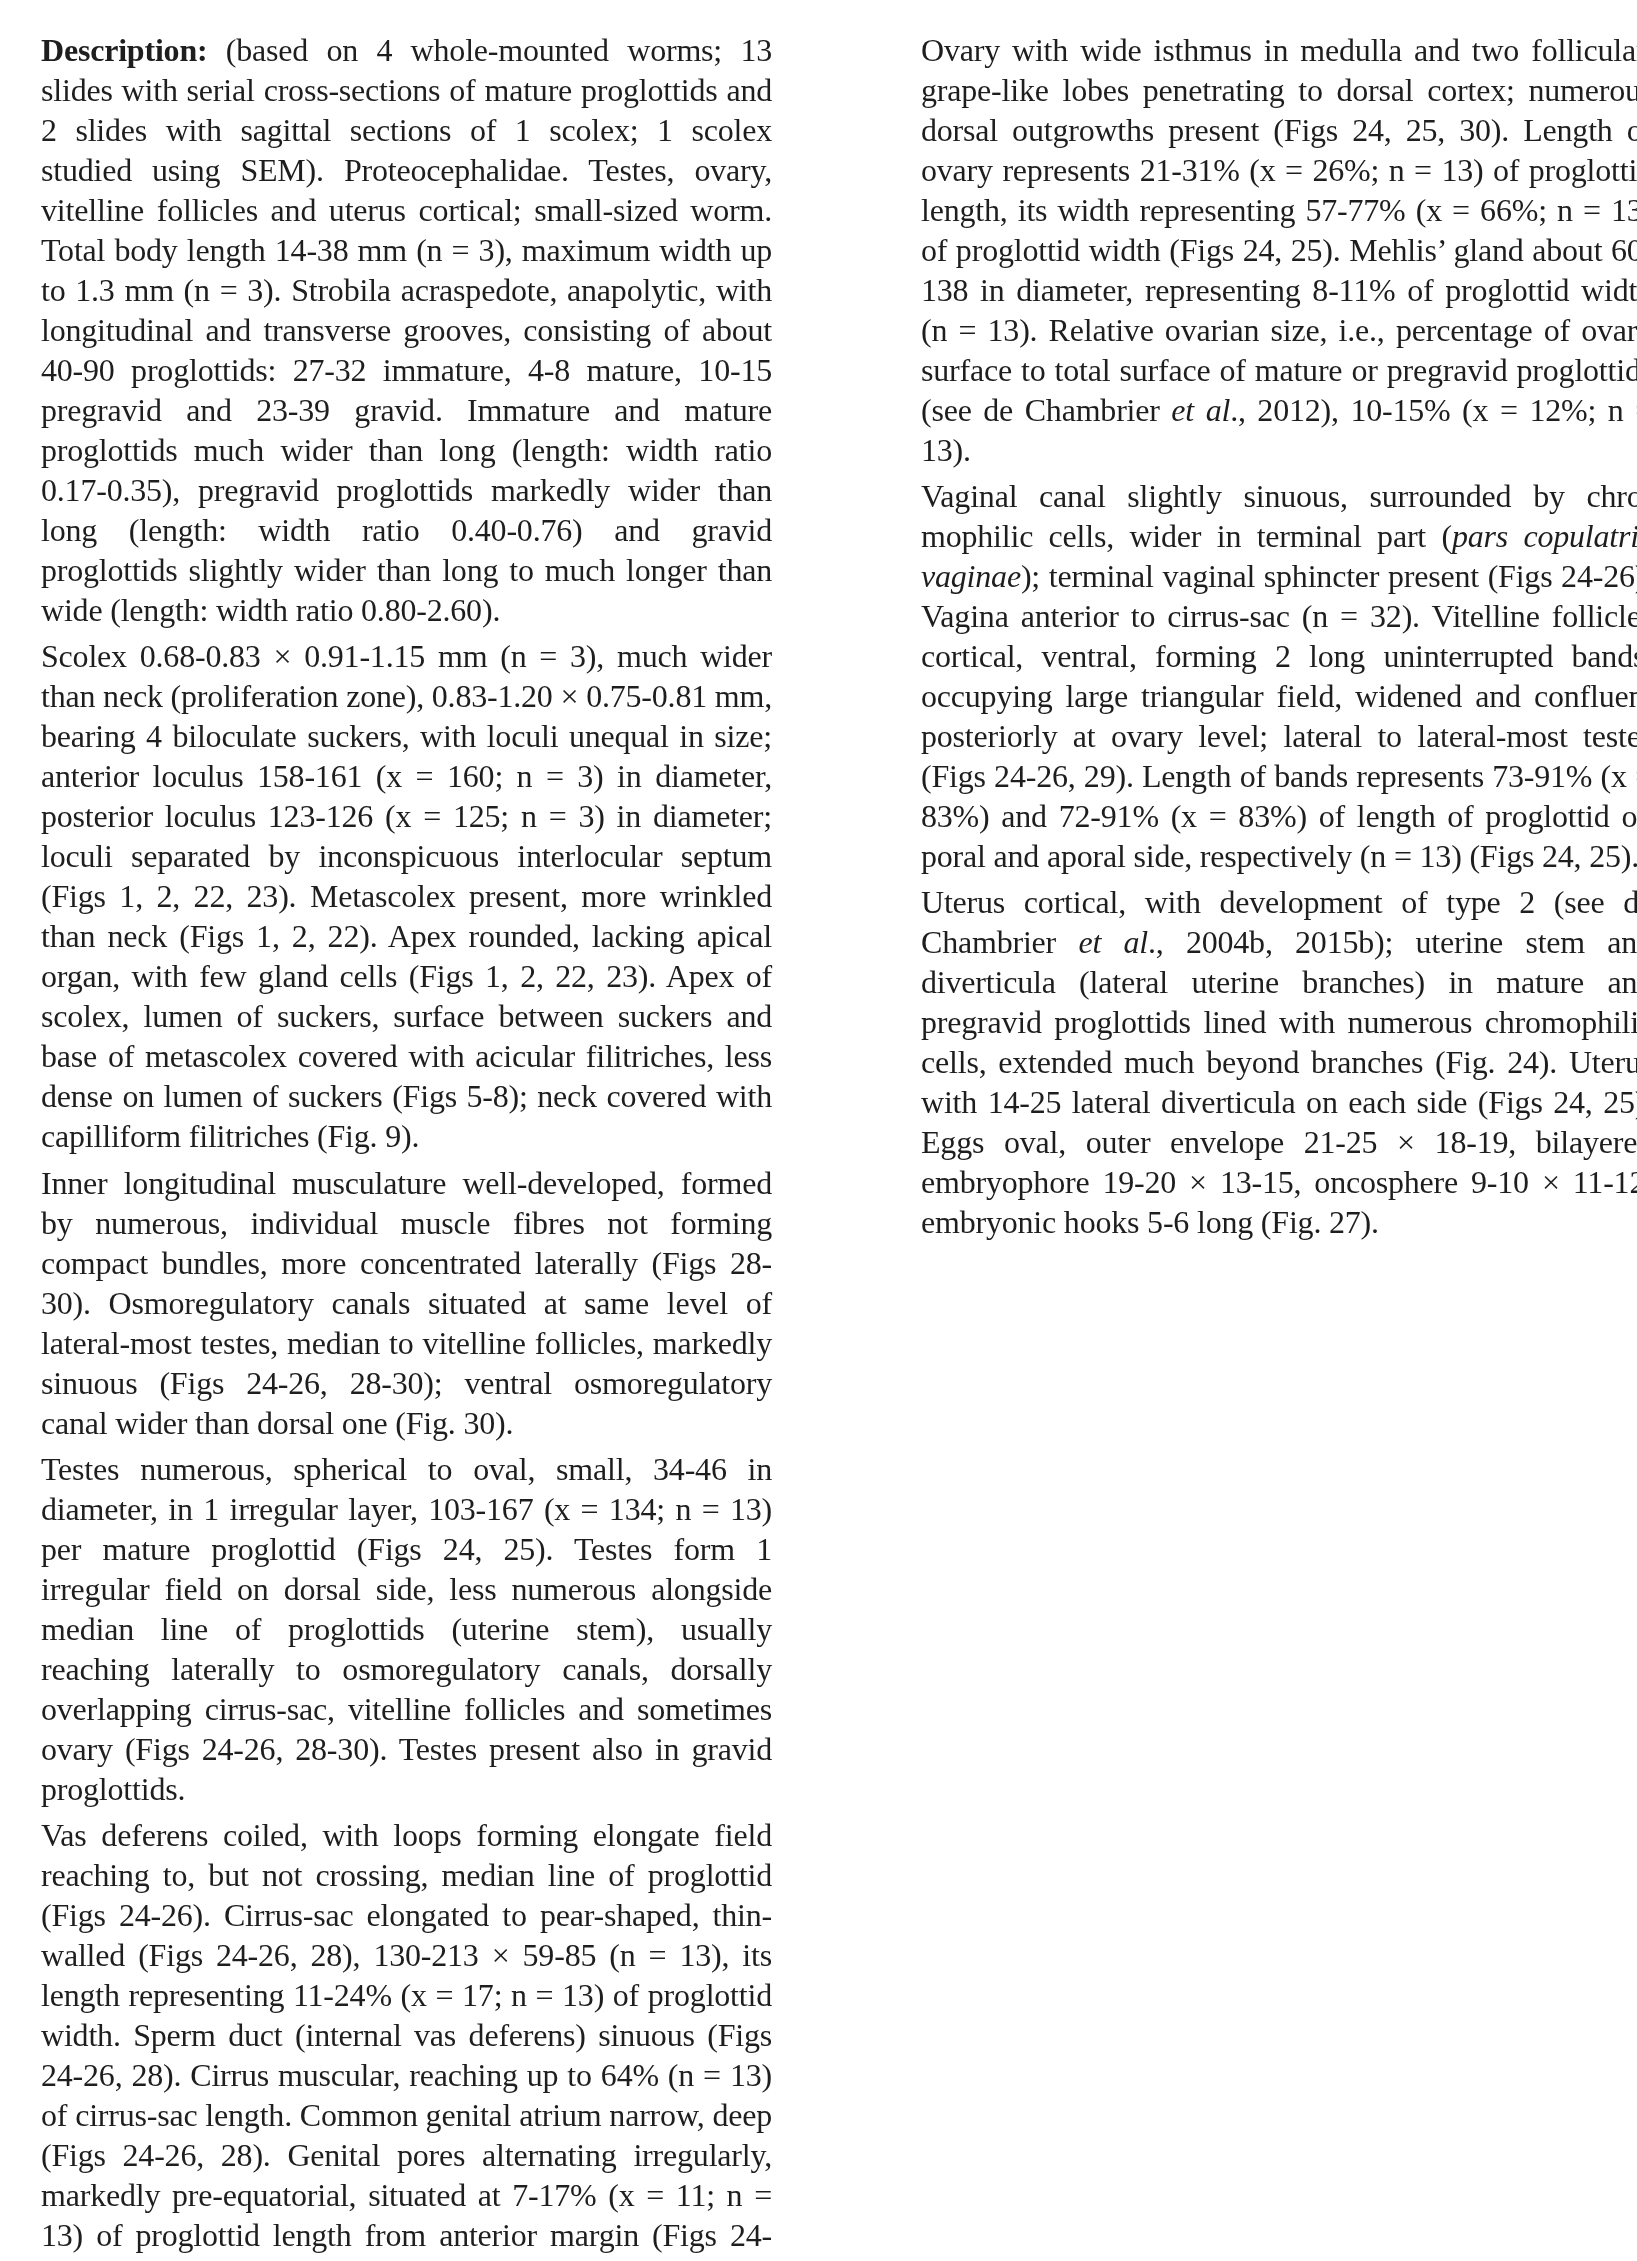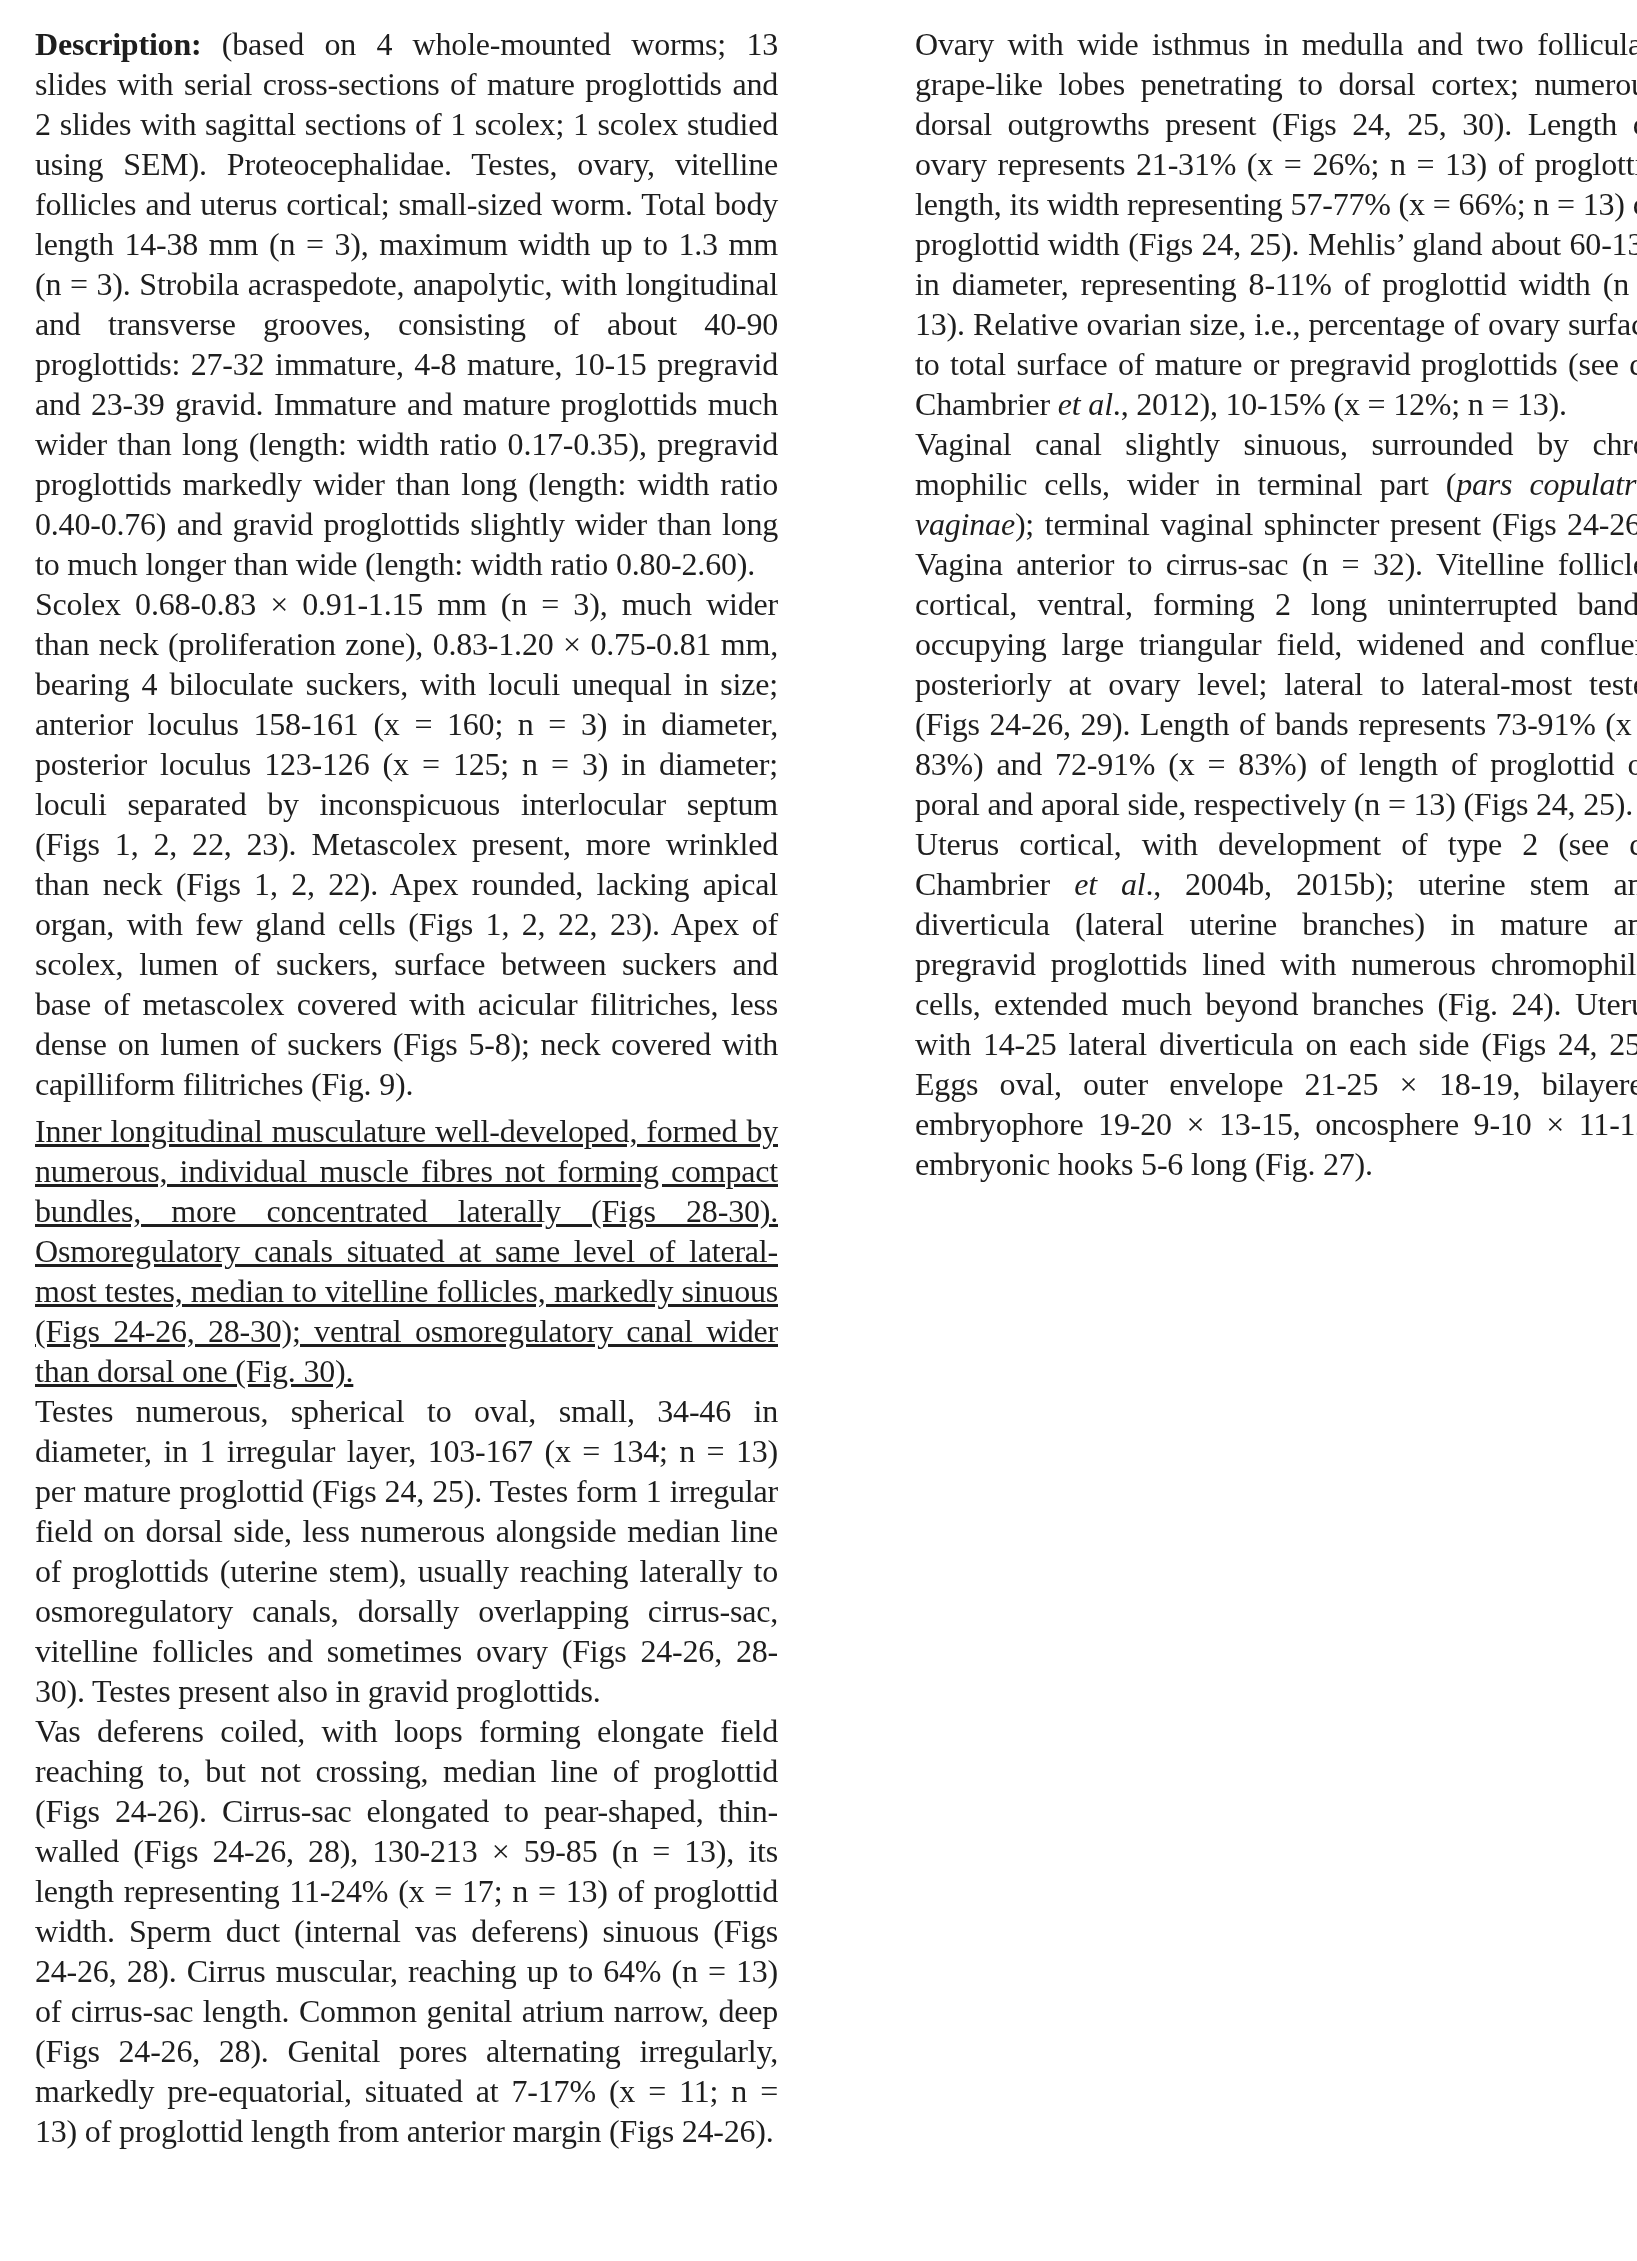--- a/index.html
+++ b/index.html
@@ -19,22 +19,22 @@
       position: absolute;
       top: 23.6px;
       font-size: 32px;
       line-height: 40px;
       text-align: justify;
       hyphens: none;
       letter-spacing: -0.2px;
     }
     .col-left  { left: 35px;   width: 743px; }
     .col-right { left: 915px; width: 744px; }
-    .para { margin: 0; }
-    .para.spaced { margin-top: 7.9px; text-decoration: underline; }
+    .para { margin: 6px; }
+    .para.spaced { margin-top: 7.9px; }
     .lead-label { font-weight: bold; }
     em { font-style: italic; }
   </style>
 </head>
 <body>
 
 <div class="column col-left">
   <p class="para"><span class="lead-label">Description:</span><span> (based on 4 whole-mounted worms; 13 slides with serial cross-sections of mature proglottids and 2 slides with sagittal sections of 1 scolex; 1 scolex studied using SEM). Proteocephalidae. Testes, ovary, vitelline follicles and uterus cortical; small-sized worm. Total body length 14-38 mm (n = 3), maximum width up to 1.3 mm (n = 3). Strobila acraspedote, anapolytic, with longitudinal and transverse grooves, consisting of about 40-90 proglottids: 27-32 immature, 4-8 mature, 10-15 pregravid and 23-39 gravid. Immature and mature proglottids much wider than long (length: width ratio 0.17-0.35), pregravid proglottids markedly wider than long (length: width ratio 0.40-0.76) and gravid proglottids slightly wider than long to much longer than wide (length: width ratio 0.80-2.60).</span></p>
   <p class="para">Scolex 0.68-0.83 × 0.91-1.15 mm (n = 3), much wider than neck (proliferation zone), 0.83-1.20 × 0.75-0.81 mm, bearing 4 biloculate suckers, with loculi unequal in size; anterior loculus 158-161 (x = 160; n = 3) in diameter, posterior loculus 123-126 (x = 125; n = 3) in diameter; loculi separated by inconspicuous interlocular septum (Figs 1, 2, 22, 23). Metascolex present, more wrinkled than neck (Figs 1, 2, 22). Apex rounded, lacking apical organ, with few gland cells (Figs 1, 2, 22, 23). Apex of scolex, lumen of suckers, surface between suckers and base of metascolex covered with acicular filitriches, less dense on lumen of suckers (Figs 5-8); neck covered with capilliform filitriches (Fig. 9).</p>
   <p class="para spaced">Inner longitudinal musculature well-developed, formed by numerous, individual muscle fibres not forming compact bundles, more concentrated laterally (Figs 28-30). Osmoregulatory canals situated at same level of lateral-most testes, median to vitelline follicles, markedly sinuous (Figs 24-26, 28-30); ventral osmoregulatory canal wider than dorsal one (Fig. 30).</p>

